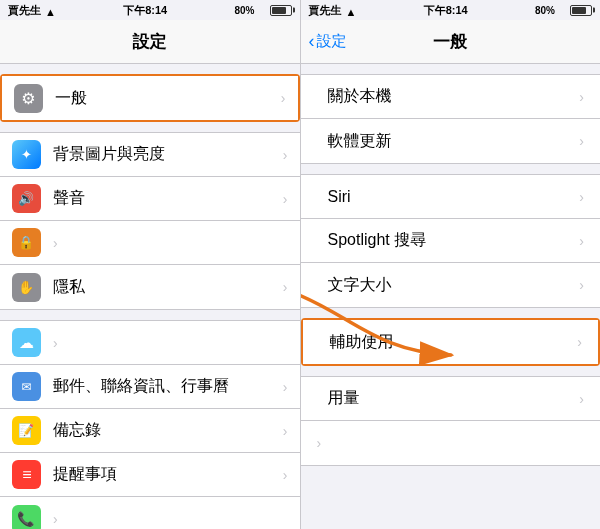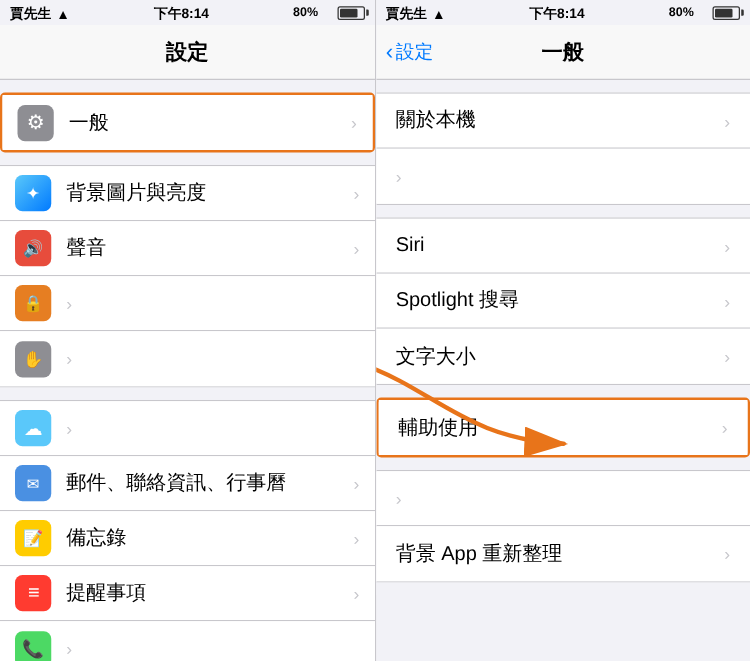--- a/index.html
+++ b/index.html
@@ -177,20 +177,21 @@
       border-bottom: 1px solid #c8c7cc;
       position: relative;
     }
     .list-item-noicon:last-child {
       border-bottom: none;
     }
     .list-item-noicon .item-label {
       flex: 1;
       font-size: 16px;
       color: #000;
+      margin-left: 11px;
     }
     .list-item-noicon .chevron-right {
       color: #c7c7cc;
       font-size: 14px;
     }
 
     .scroll-content {
       flex: 1;
       overflow-y: auto;
       overflow-x: hidden;
@@ -256,20 +257,21 @@
       <div class="list-item">
         <div class="icon-wrap" style="background:#e67e22;">
           <span class="icon-text" style="font-size:13px;">🔒</span>
         </div>
         <span class="chevron-right">›</span>
       </div>
       <div class="list-item">
         <div class="icon-wrap" style="background:#8e8e93;">
           <span class="icon-text" style="font-size:13px;">✋</span>
         </div>
+        <span class="item-label">隱私</span>
         <span class="chevron-right">›</span>
       </div>
     </div>
 
     <div style="height:10px; background:#f2f2f7;"></div>
     <div class="list-group">
       <div class="list-item">
         <div class="icon-wrap" style="background:#5ac8fa;">
           <span class="icon-text" style="font-size:15px;">☁</span>
         </div>
@@ -335,20 +337,21 @@
 
   <div class="scroll-content">
 
     <div style="height:10px; background:#f2f2f7;"></div>
     <div class="list-group">
       <div class="list-item-noicon">
         <span class="item-label">關於本機</span>
         <span class="chevron-right">›</span>
       </div>
       <div class="list-item-noicon">
+        <span class="item-label">軟體更新</span>
         <span class="chevron-right">›</span>
       </div>
     </div>
 
     <div style="height:10px; background:#f2f2f7;"></div>
     <div class="list-group">
       <div class="list-item-noicon">
         <span class="item-label">Siri</span>
         <span class="chevron-right">›</span>
       </div>
@@ -366,24 +369,24 @@
     <div class="list-group highlighted-right">
       <div class="list-item-noicon">
         <span class="item-label">輔助使用</span>
         <span class="chevron-right">›</span>
       </div>
     </div>
 
     <div style="height:10px; background:#f2f2f7;"></div>
     <div class="list-group">
       <div class="list-item-noicon">
-        <span class="chevron-right">›</span>
-      </div>
-      <div class="list-item-noicon">
-        <span class="item-label">背景 App 重新整理</span>
+        <span class="item-label">用量</span>
+        <span class="chevron-right">›</span>
+      </div>
+      <div class="list-item-noicon">
         <span class="chevron-right">›</span>
       </div>
     </div>
     <div style="height:10px; background:#f2f2f7;"></div>
   </div>
 
   <svg class="arrow-overlay" style="position:absolute; top:60px; left:-305px; width:610px; height:470px; pointer-events:none;" viewBox="0 0 610 470">
 
     <defs>
       <marker id="arrowhead" markerWidth="10" markerHeight="7" refX="9" refY="3.5" orient="auto">

